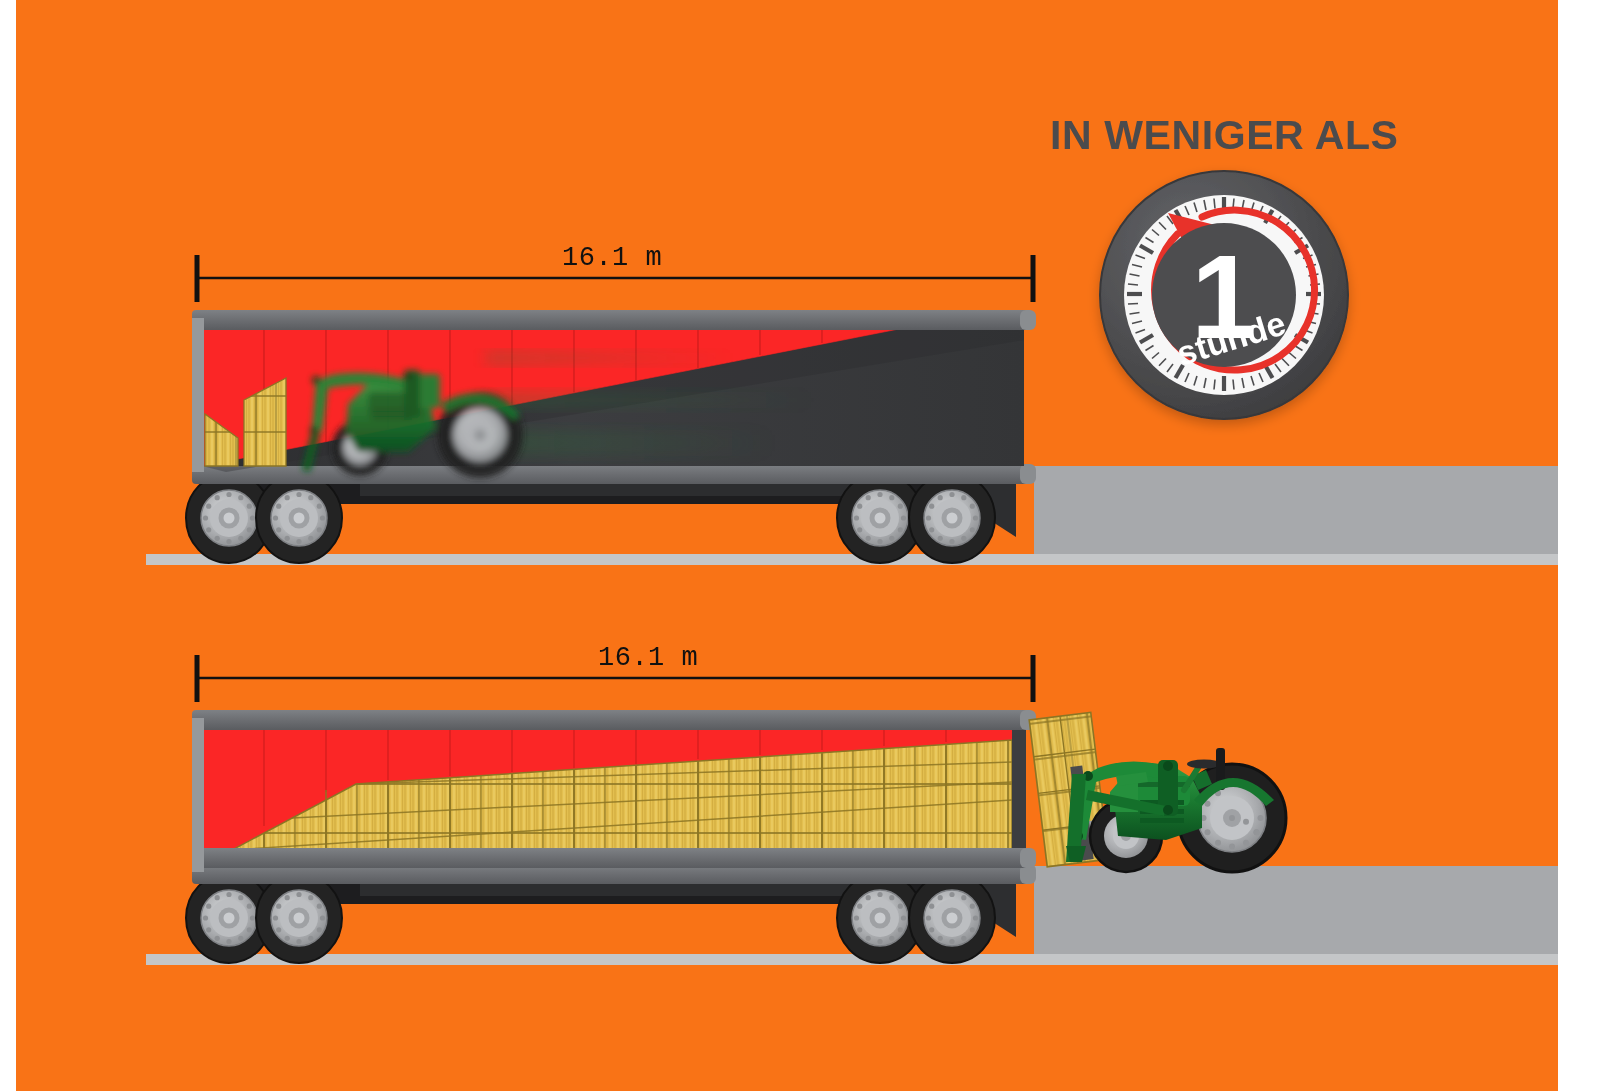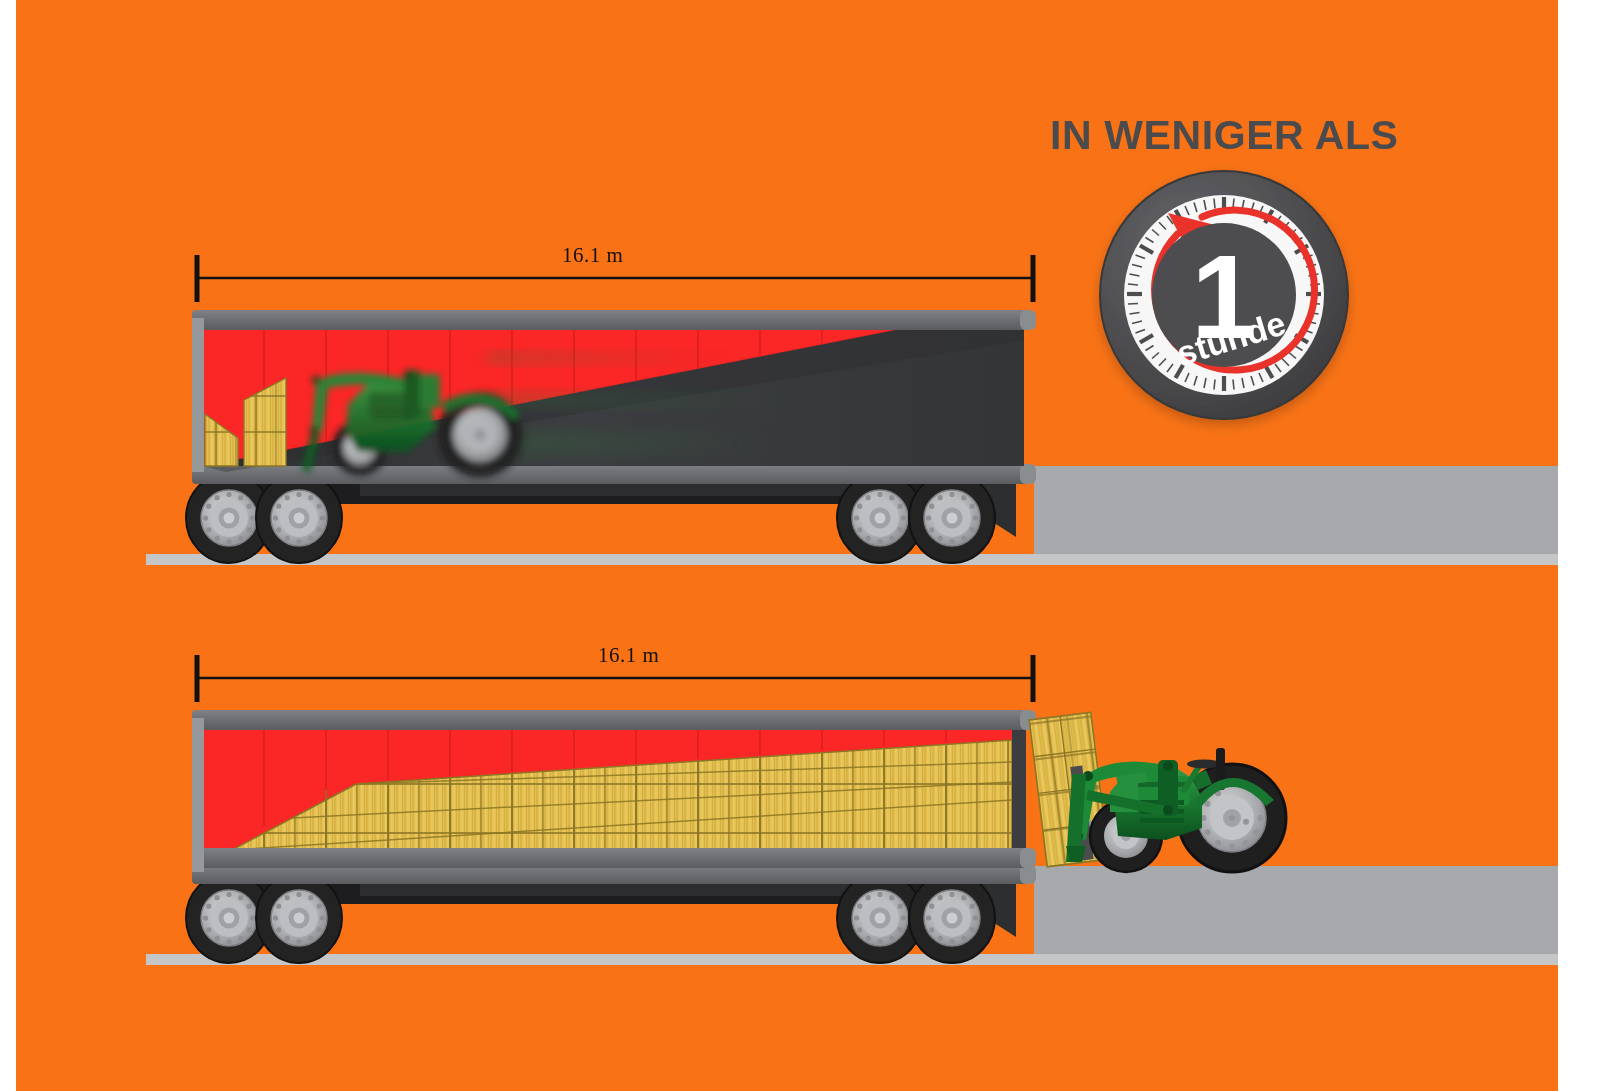--- a/index.html
+++ b/index.html
@@ -22,22 +22,22 @@
   #stage svg.scene {
     position: absolute;
     left: 0;
     top: 0;
     width: 1600px;
     height: 1091px;
     display: block;
   }
   .dim-label {
     position: absolute;
-    font-family: Liberation Serif, serif;
-    font-size: 21px;
+    font-family: Liberation Mono, monospace;
+    font-size: 27px;
     color: #111111;
     letter-spacing: 0.5px;
     white-space: nowrap;
   }
   #dim-label-top {
     left: 546px;
     top: 243px;
   }
   #dim-label-bottom {
     left: 582px;

